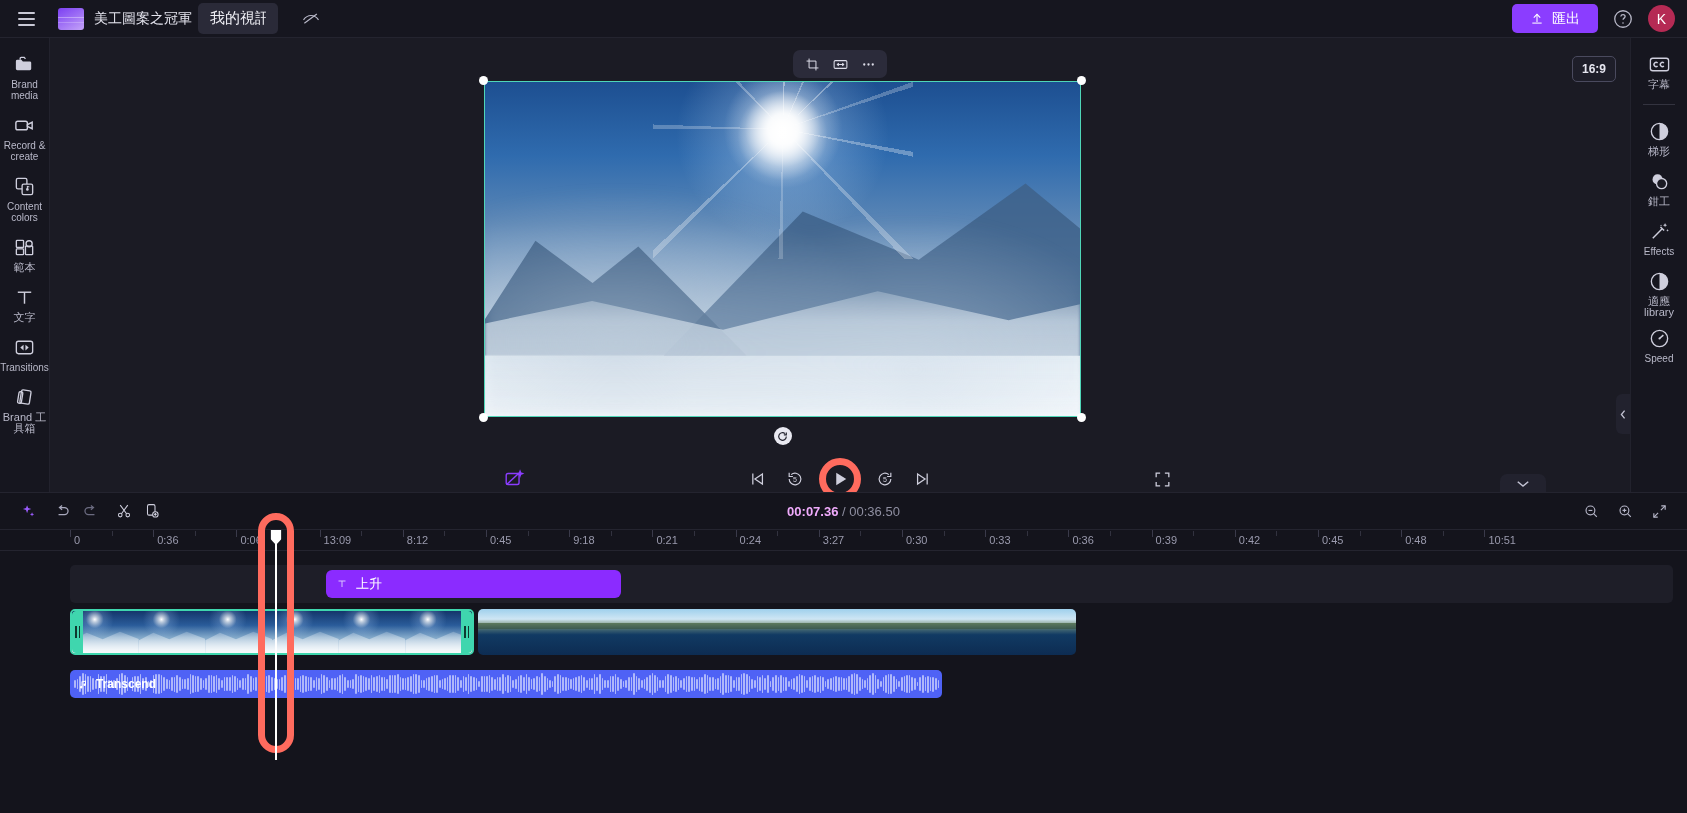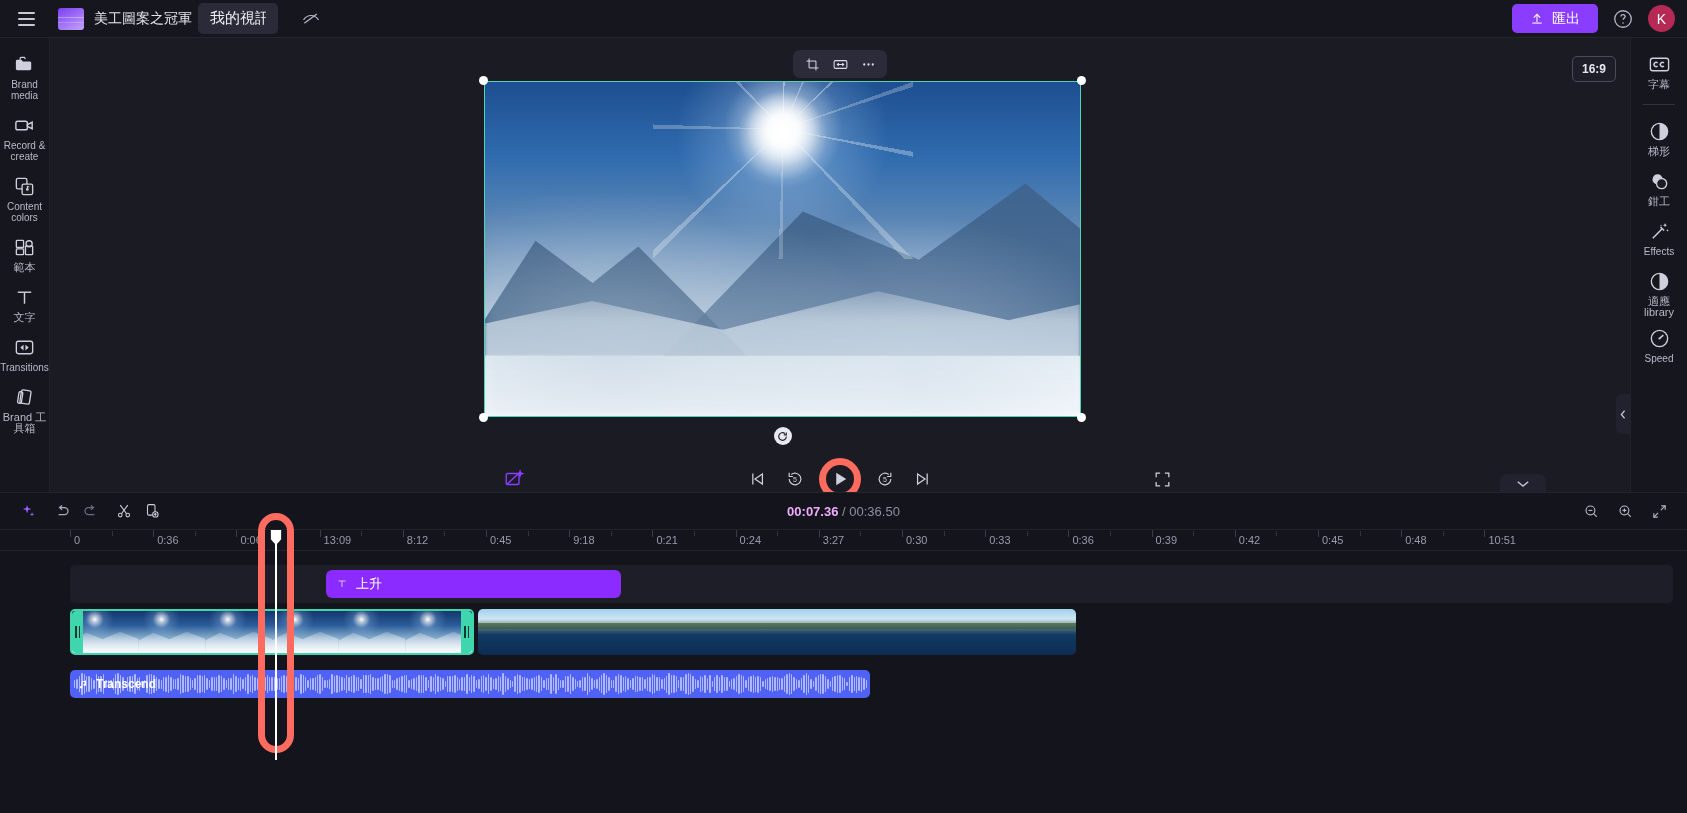--- a/index.html
+++ b/index.html
@@ -764,21 +764,21 @@
           <div class="thumb lake-th"></div>
           <div class="thumb lake-th"></div>
           <div class="thumb lake-th"></div>
           <div class="thumb lake-th"></div>
           <div class="thumb lake-th"></div>
           <div class="thumb lake-th"></div>
         </div>
       </div>
 
       <div class="track" style="margin-top:15px">
-        <div class="clip-audio" style="left:70px; width:800px; top:0;">
+        <div class="clip-audio" style="left:70px; width:872px; top:0;">
           <div class="waveform" id="waveform">
               <div class="wv" style="height: 8.8px;"></div>
               <div class="wv" style="height: 10.7px;"></div>
               <div class="wv" style="height: 16.2px;"></div>
               <div class="wv" style="height: 21.7px;"></div>
               <div class="wv" style="height: 19.1px;"></div>
               <div class="wv" style="height: 16px;"></div>
               <div class="wv" style="height: 15.2px;"></div>
               <div class="wv" style="height: 11.4px;"></div>
               <div class="wv" style="height: 9px;"></div>

